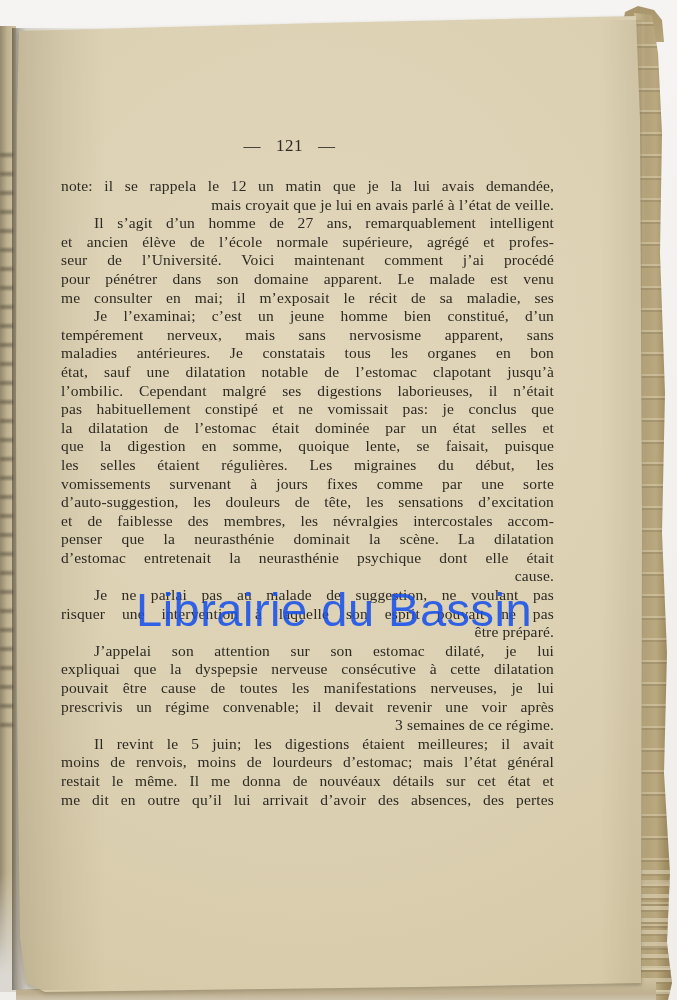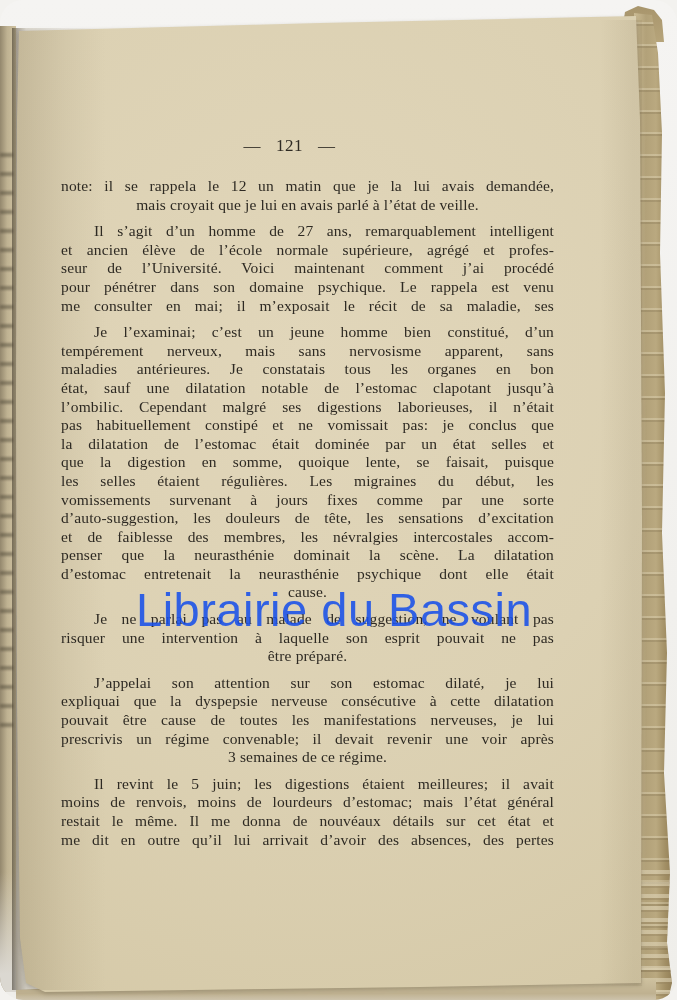--- a/index.html
+++ b/index.html
@@ -1,20 +1,19 @@
 <!DOCTYPE html>
 <html><head>
 <meta charset="utf-8">
 <style>
   html,body{margin:0;padding:0;background:#f3f2ef;}
   .photo{
     position:relative;width:677px;height:1000px;overflow:hidden;
     background:linear-gradient(180deg,#f5f4f2 0%,#f1f0ed 60%,#efeeea 100%);
     font-family:"Liberation Serif","DejaVu Serif",serif;
-    border-radius:23px;
   }
 
   
   .left-sliver{
     position:absolute;left:0;top:26px;width:16px;height:966px;
     background:linear-gradient(to right,#93876d,#bfb292 45%,#cfc2a1 100%);
   }
   .left-sliver .marks{
     position:absolute;left:0;top:120px;width:13px;height:590px;
     background:repeating-linear-gradient(to bottom,
@@ -84,24 +83,24 @@
     position:absolute;left:61px;top:136px;width:493px;
     text-align:center;padding-right:36px;box-sizing:border-box;
     font-size:17px;color:#2e2a23;letter-spacing:0.5px;
   }
   .page-header .num{margin:0 15px;}
   .textblock{
     position:absolute;left:61px;top:177px;width:493px;
     font-size:15.5px;color:#2e2a23;letter-spacing:0.15px;
   }
   .line{
-    height:18.6px;line-height:18.6px;overflow:hidden;text-align:center;
+    height:18.6px;line-height:18.6px;overflow:hidden;text-align:right;
   }
   .line.just{text-align:justify;text-align-last:justify;}
-  .line.ind{text-indent:33px;margin-top:8px;}
+  .line.ind{text-indent:33px;}
 
   
   .watermark{
     position:absolute;left:136px;top:586px;
     font-family:"Liberation Sans","DejaVu Sans",sans-serif;
     font-size:47px;line-height:1;font-weight:normal;
     color:rgba(24,80,233,0.88);
     letter-spacing:0.5px;white-space:nowrap;
   }
 </style>
@@ -131,21 +130,21 @@
     <div class="page-header">
       <span class="dash">—</span><span class="num">121</span><span class="dash">—</span>
     </div>
 
     <div class="textblock">
         <div class="line just">note: il se rappela le 12 un matin que je la lui avais demandée,</div>
         <div class="line">mais croyait que je lui en avais parlé à l’état de veille.</div>
         <div class="line just ind">Il s’agit d’un homme de 27 ans, remarquablement intelligent</div>
         <div class="line just">et ancien élève de l’école normale supérieure, agrégé et profes-</div>
         <div class="line just">seur de l’Université.  Voici maintenant comment j’ai procédé</div>
-        <div class="line just">pour pénétrer dans son domaine psychique.  Le rappela est venu</div>
+        <div class="line just">pour pénétrer dans son domaine apparent.  Le malade est venu</div>
         <div class="line just">me consulter en mai; il m’exposait le récit de sa maladie, ses</div>
         <div class="line just ind">Je l’examinai; c’est un jeune homme bien constitué, d’un</div>
         <div class="line just">tempérement nerveux, mais sans nervosisme apparent, sans</div>
         <div class="line just">maladies antérieures.  Je constatais tous les organes en bon</div>
         <div class="line just">état, sauf une dilatation notable de l’estomac clapotant jusqu’à</div>
         <div class="line just">l’ombilic.  Cependant malgré ses digestions laborieuses, il n’était</div>
         <div class="line just">pas habituellement constipé et ne vomissait pas: je conclus que</div>
         <div class="line just">la dilatation de l’estomac était dominée par un état selles et</div>
         <div class="line just">que la digestion en somme, quoique lente, se faisait, puisque</div>
         <div class="line just">les selles étaient régulières.  Les migraines du début, les</div>

